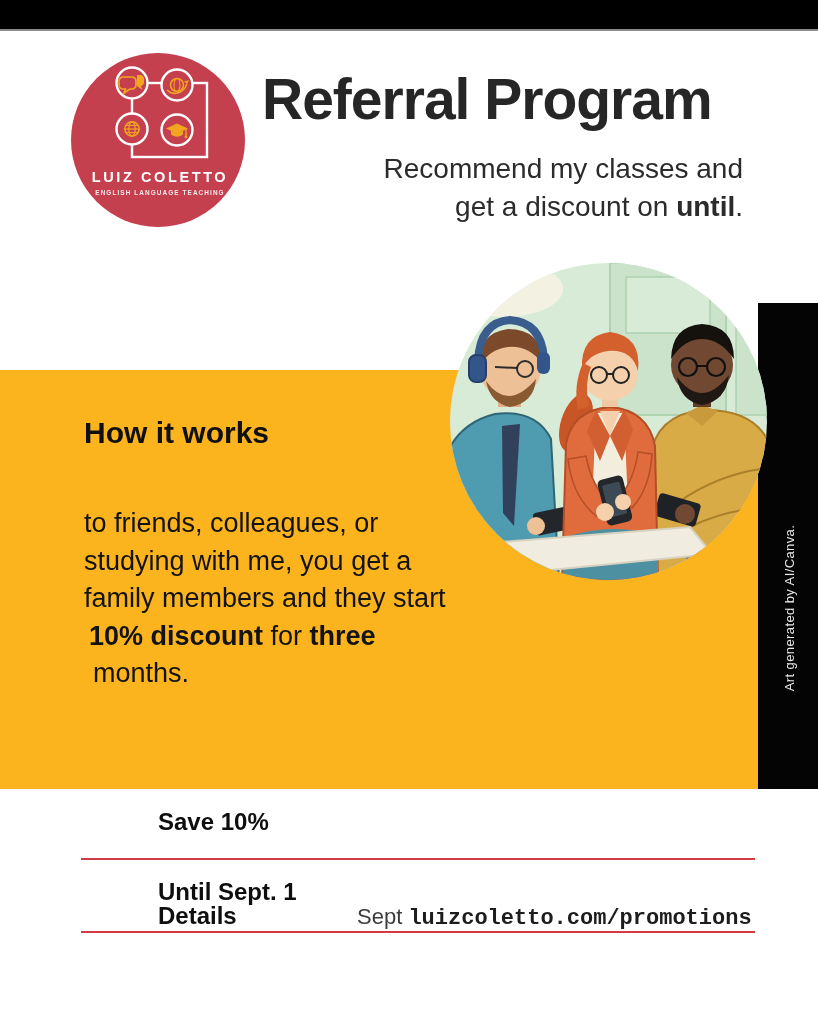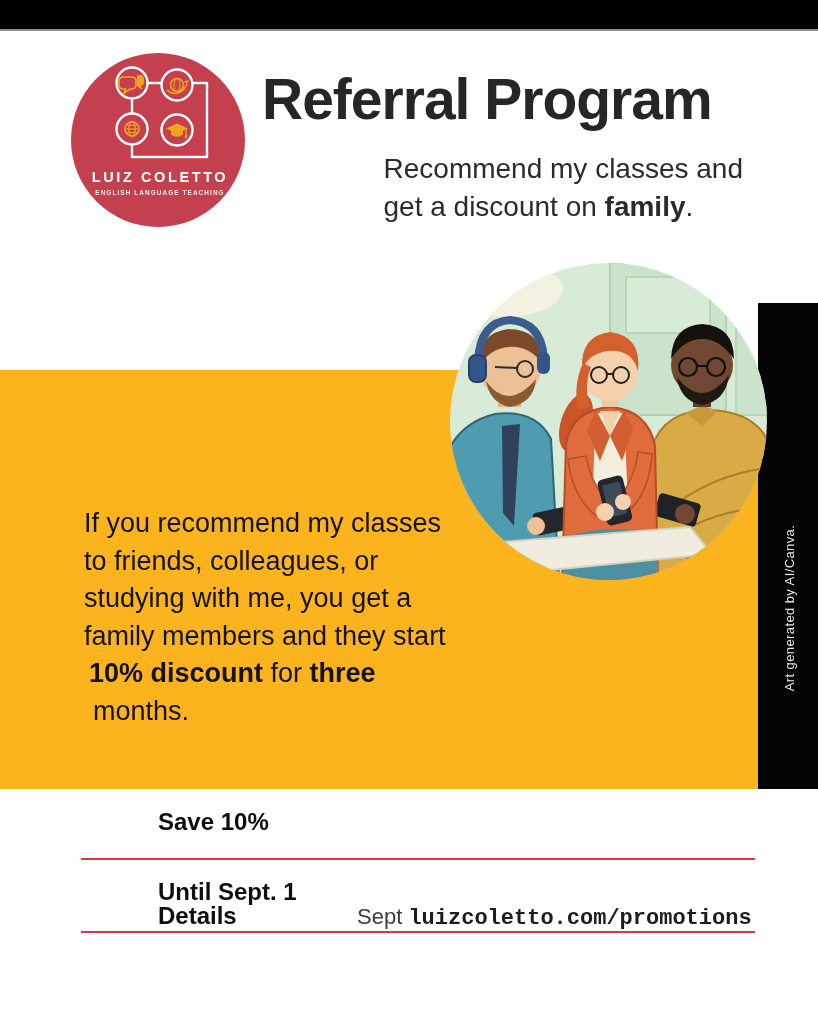--- a/index.html
+++ b/index.html
@@ -13,21 +13,21 @@
   .top-bar { position:absolute; left:0; top:0; width:818px; height:29px;
              background:#000; border-bottom:2px solid #8d8d8d; }
 
   
   .logo { position:absolute; left:71px; top:53px; width:174px; height:174px; }
   .logo svg text { font-family:"Liberation Sans","DejaVu Sans",sans-serif; }
 
   
   .title { position:absolute; left:262px; top:66px; margin:0; white-space:nowrap;
            font-size:57px; font-weight:800; letter-spacing:-1px; color:#262626; }
-  .subtitle { position:absolute; top:150px; right:75px; text-align:left;
+  .subtitle { position:absolute; top:150px; right:75px; text-align:right;
               font-size:28px; line-height:38px; font-weight:500; color:#2b2b2b; }
   .subtitle b { font-weight:800; }
 
   
   .yellow-box { position:absolute; left:0; top:370px; width:758px; height:419px; background:#fcb41e; }
   .side-bar   { position:absolute; left:758px; top:303px; width:60px; height:486px; background:#040404; }
   .art-credit { position:absolute; left:789px; top:608px; white-space:nowrap;
                 transform:translate(-50%,-50%) rotate(-90deg);
                 color:#e9e9e9; font-size:13px; letter-spacing:0.4px; }
 
@@ -98,21 +98,21 @@
 
       <text x="89" y="129" text-anchor="middle" font-size="14.5" font-weight="700" letter-spacing="2.6" fill="#ffffff">LUIZ COLETTO</text>
       <text x="89" y="142" text-anchor="middle" font-size="6.4" font-weight="700" letter-spacing="1.1" fill="#f6e8ea">ENGLISH LANGUAGE TEACHING</text>
     </svg>
   </div>
 
   <h1 class="title">Referral Program</h1>
 
   <div class="subtitle">
     <div>Recommend my classes and</div>
-    <div><span>get a discount on </span><b>family</b><span>.</span></div>
+    <div><span>get a discount on </span><b>until</b><span>.</span></div>
   </div>
 
   <div class="yellow-box"></div>
   <div class="side-bar"></div>
   <div class="art-credit">Art generated by AI/Canva.</div>
 
   <div class="hero-circle" aria-label="Illustration of three people sitting together looking at smartphones">
     <svg viewBox="0 0 317 317" width="317" height="317">
       <rect width="317" height="317" fill="#d8ebd6"></rect>
       <g>
@@ -190,23 +190,23 @@
         <circle cx="155" cy="249" r="9" fill="#f4d0ad"></circle>
         <circle cx="173" cy="239" r="8" fill="#f4d0ad"></circle>
       </g>
 
       <g>
         <path d="M14,282 L240,264 L262,291 L30,314 Z" fill="#f0ece0" stroke="#d7d2c0" stroke-width="2"></path>
       </g>
     </svg>
   </div>
 
+  <h2 class="hiw-heading">How it works</h2>
 
   <div class="hiw-body">
-    <div class="bl"><span>If you recommend my classes</span></div>
     <div class="bl"><span>to friends, colleagues, or</span></div>
     <div class="bl"><span>studying with me, you get a</span></div>
     <div class="bl"><span>family members and they start</span></div>
     <div class="bl indent1"><span class="b">10% discount</span><span> for </span><span class="b">three</span></div>
     <div class="bl indent2"><span>months.</span></div>
   </div>
 
   <div class="detail-row row-1">
     <span class="row-label">Save 10%</span>
   </div>

